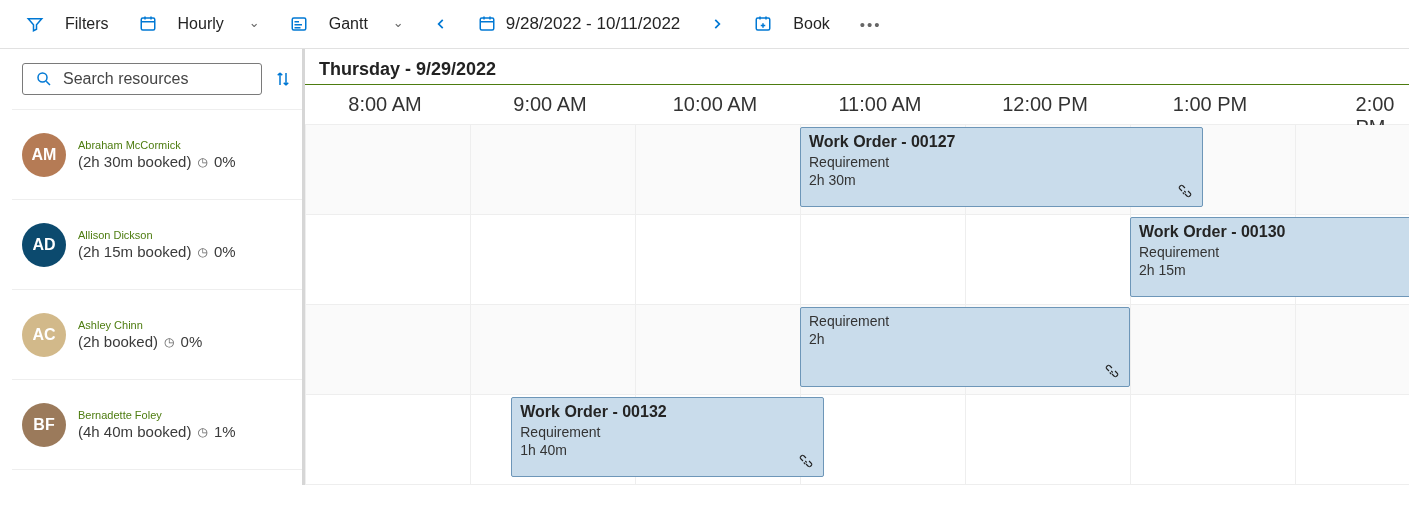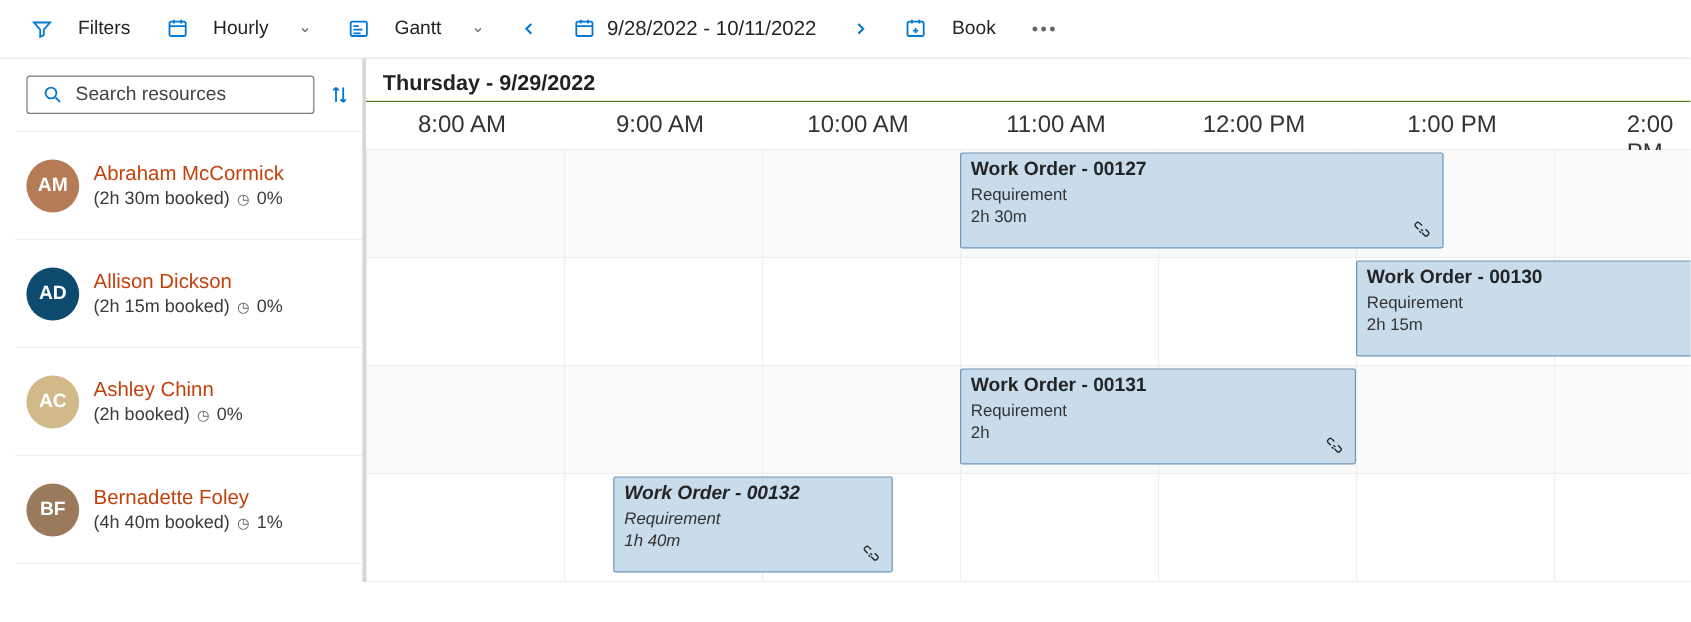--- a/index.html
+++ b/index.html
@@ -75,21 +75,21 @@
     padding:12px 10px;
     border-bottom:1px solid #eee;
     height:90px;
   }
   .avatar {
     width:44px; height:44px; border-radius:50%;
     display:flex; align-items:center; justify-content:center;
     color:#fff; font-weight:600; font-size:16px;
     flex-shrink:0;
   }
-  .resource-info .name { font-size:17px; color:#c2410c; margin-bottom:2px; }
+  .resource-info .name { font-size:11px; color:#4d7c0f; margin-bottom:2px; }
   .resource-info .sub { font-size:15px; color:#3b3b3b; display:flex; align-items:center; gap:6px;}
   .clock-ico { font-size:12px; color:#666; }
 
   
   .grid-wrapper { flex:1; overflow:hidden; }
   .date-header {
     padding:10px 14px 4px 14px;
     font-size:18px;
     font-weight:600;
     color:#222;
@@ -328,39 +328,38 @@
         </div>
         <div class="grid-row alt">
           <div class="vline" style="left: 0px;"></div>
           <div class="vline" style="left: 165px;"></div>
           <div class="vline" style="left: 330px;"></div>
           <div class="vline" style="left: 495px;"></div>
           <div class="vline" style="left: 660px;"></div>
           <div class="vline" style="left: 825px;"></div>
           <div class="vline" style="left: 990px;"></div>
           <div class="booking" style="left: 495px; width: 330px;">
-            <div class="title">Work Order - 00131</div>
             <div class="req">Requirement</div>
             <div class="dur">2h</div>
             <span class="handshake">
               <svg width="18" height="18" viewBox="0 0 24 24" fill="none" stroke="currentColor" stroke-width="1.5">
                 <path d="M8 12l-3-3a2 2 0 010-3l1-1a2 2 0 013 0l3 3M16 12l3 3a2 2 0 010 3l-1 1a2 2 0 01-3 0l-3-3M9 14l2 2M11 12l2 2"></path>
               </svg>
             </span>
           </div>
         </div>
         <div class="grid-row">
           <div class="vline" style="left: 0px;"></div>
           <div class="vline" style="left: 165px;"></div>
           <div class="vline" style="left: 330px;"></div>
           <div class="vline" style="left: 495px;"></div>
           <div class="vline" style="left: 660px;"></div>
           <div class="vline" style="left: 825px;"></div>
           <div class="vline" style="left: 990px;"></div>
-          <div class="booking" style="left: 206.25px; width: 233px; font-style: italic;">
+          <div class="booking" style="left: 206.25px; width: 313px;">
             <div class="title">Work Order - 00132</div>
             <div class="req">Requirement</div>
             <div class="dur">1h 40m</div>
             <span class="handshake">
               <svg width="18" height="18" viewBox="0 0 24 24" fill="none" stroke="currentColor" stroke-width="1.5">
                 <path d="M8 12l-3-3a2 2 0 010-3l1-1a2 2 0 013 0l3 3M16 12l3 3a2 2 0 010 3l-1 1a2 2 0 01-3 0l-3-3M9 14l2 2M11 12l2 2"></path>
               </svg>
             </span>
           </div>
         </div>

